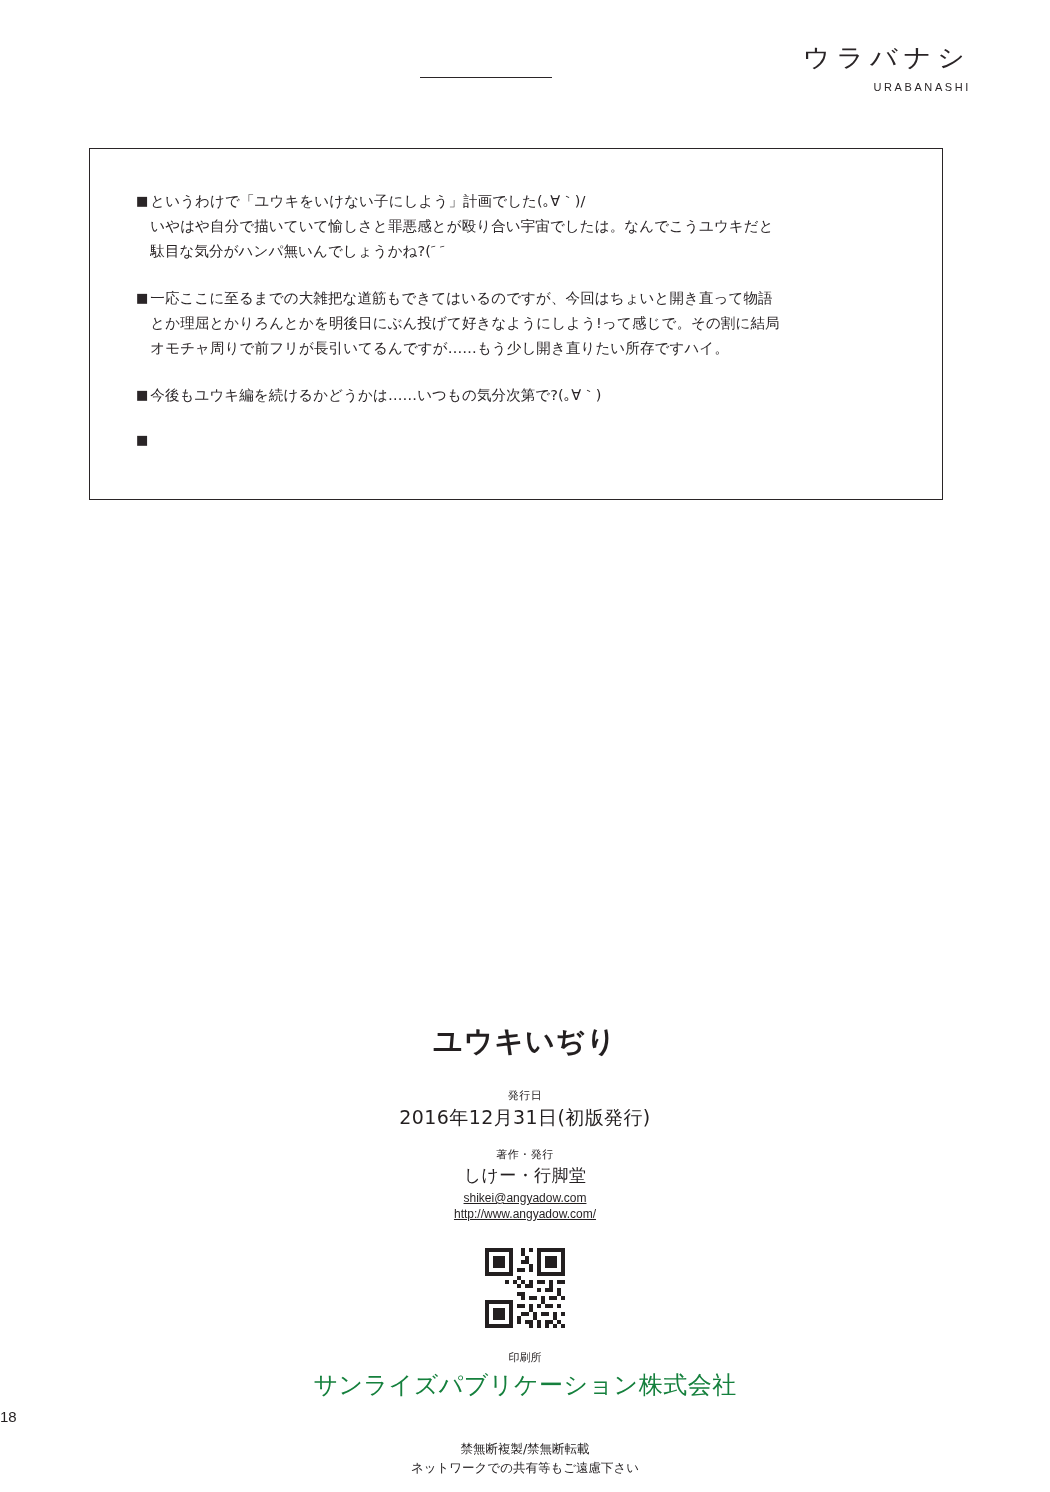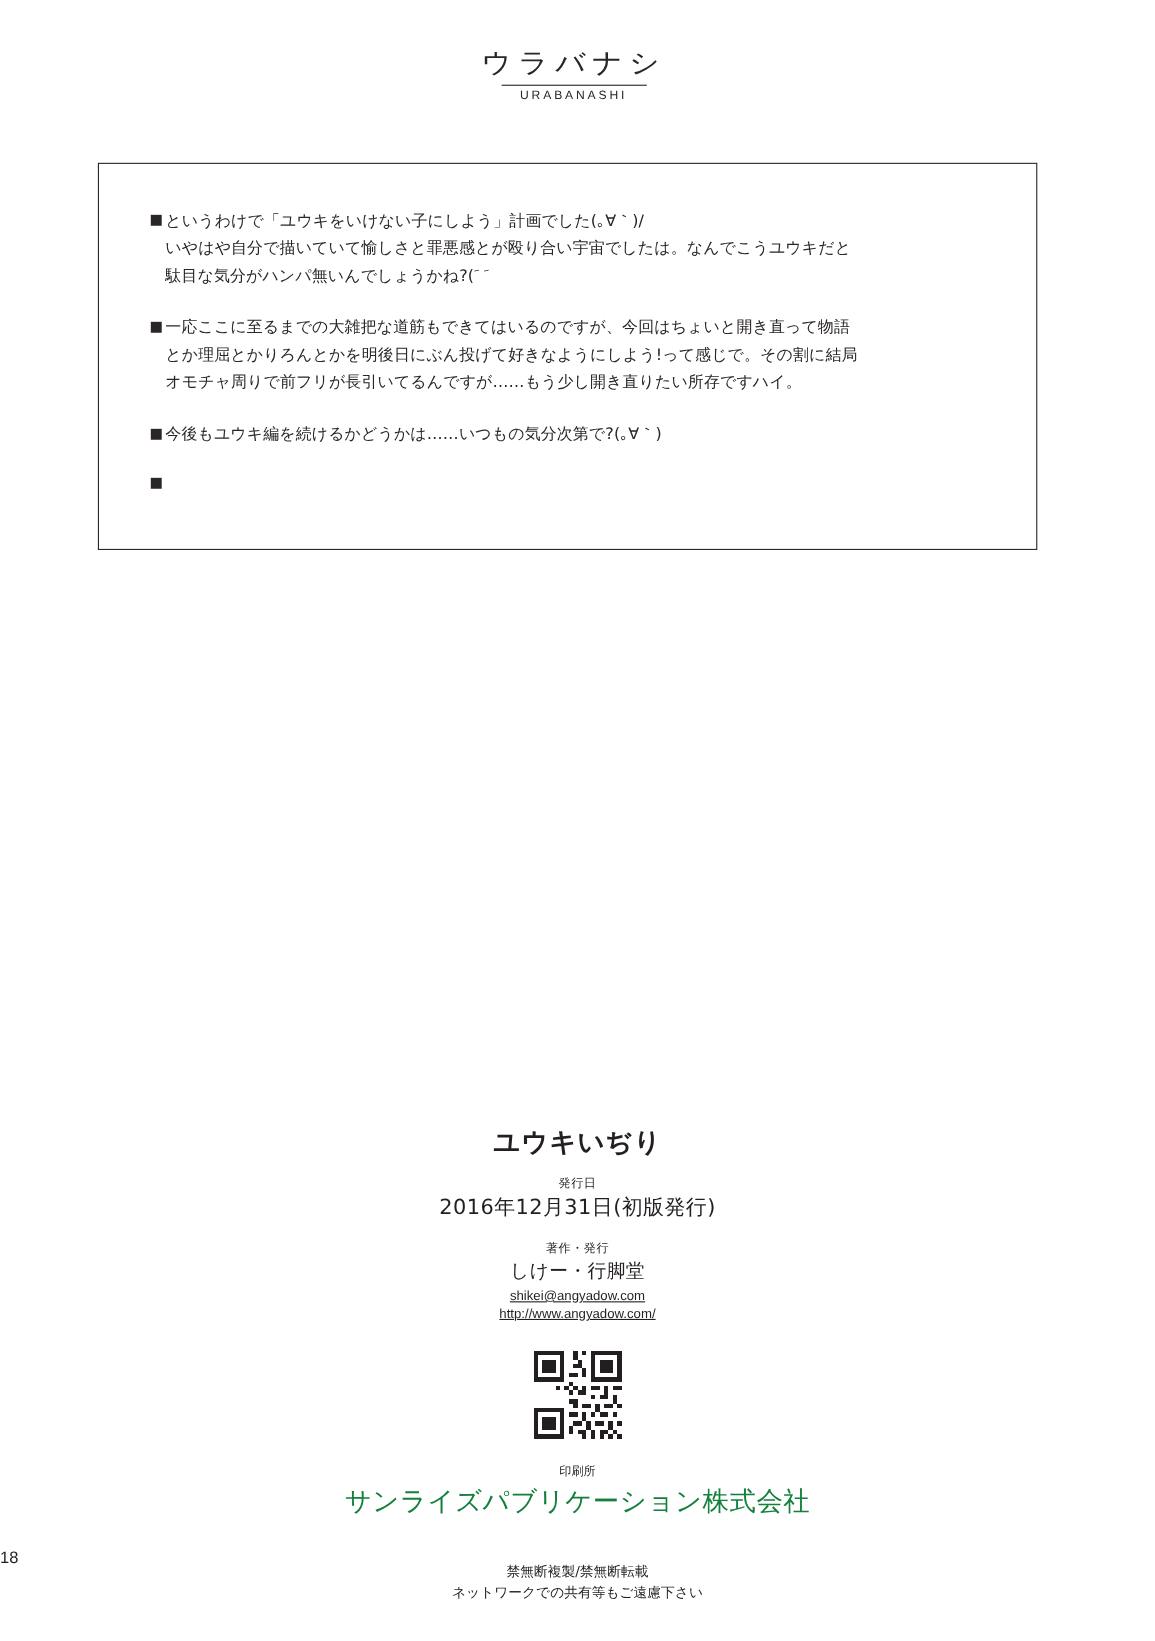--- a/index.html
+++ b/index.html
@@ -15,22 +15,21 @@
     color: #231f20;
     overflow: hidden;
   }
 
   
   .logo-block {
     position: absolute;
     top: 44px;
     left: 0;
     width: 971px;
-    text-align: center;
-    padding-left: 36px;
+    text-align: right;
   }
   .logo-jp {
     font-family: "DejaVu Sans", sans-serif;
     font-size: 27px;
     letter-spacing: 6px;
     color: #2a2527;
     line-height: 1;
     transform: scaleY(0.92);
   }
   .logo-rule {
@@ -83,25 +82,25 @@
   
   .colophon {
     position: absolute;
     left: 0;
     top: 1022px;
     width: 1050px;
     text-align: center;
   }
   .colo-title {
     font-family: "DejaVu Sans", sans-serif;
-    font-size: 24px;
+    font-size: 29px;
     font-weight: bold;
     letter-spacing: 1px;
     color: #231f20;
-    margin-bottom: 14px;
+    margin-bottom: 26px;
   }
   .colo-label {
     font-family: Liberation Serif, serif;
     font-size: 11px;
     letter-spacing: 0.5px;
     color: #231f20;
     margin-bottom: 2px;
   }
   .colo-value-lg {
     font-family: "DejaVu Sans", sans-serif;

